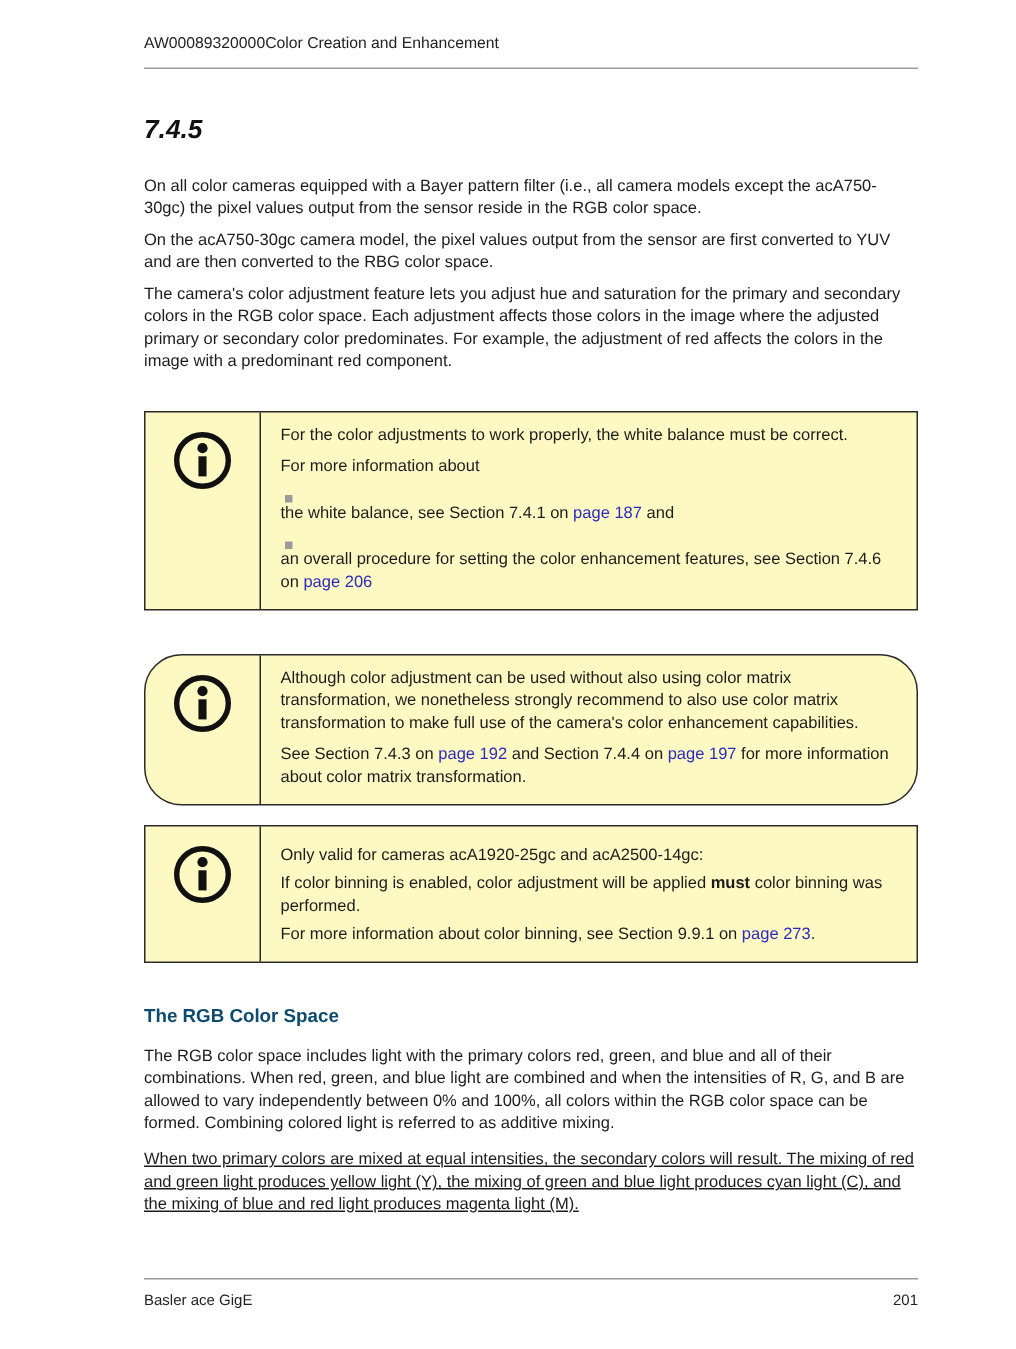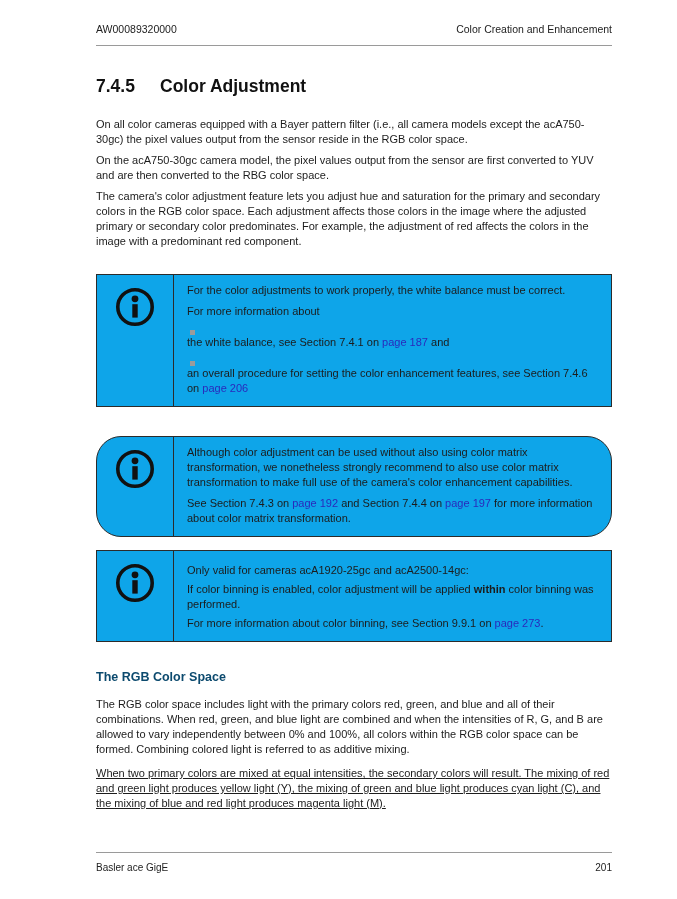--- a/index.html
+++ b/index.html
@@ -14,52 +14,52 @@
     width: 677px; height: 899px;
     background: #ffffff;
     overflow: hidden;
   }
   .content {
     position: absolute;
     left: 96px; right: 65px; top: 0;
   }
   .running-header {
     display: flex;
-    justify-content: space-between;
     padding-top: 23px;
     font-size: 10.5px;
     line-height: 13px;
     color: #222222;
   }
   .rule {
     border: none;
     border-top: 1px solid #9a9a9a;
     height: 0;
     margin-top: 9px;
   }
   h1.title {
     margin-top: 29px;
     font-size: 17.5px;
     line-height: 22px;
     font-weight: bold;
     color: #111111;
     display: flex;
+    font-style: italic;
   }
   h1.title .title-num { width: 64px; flex: 0 0 auto; }
   p.body {
     font-size: 11px;
     line-height: 15px;
     margin-top: 6px;
     color: #1c1c1c;
   }
   p.body.first { margin-top: 20px; }
   .note {
     display: flex;
     border: 1px solid #2b2b2b;
-    background: #0ea5e9;
+    background: #fef9c3;
   }
   .note-box-1 { margin-top: 25px; }
   .note-box-2 { margin-top: 29px; border-radius: 25px; }
   .note-box-3 { margin-top: 13px; }
   .note-icon-cell {
     flex: 0 0 77px;
     border-right: 1px solid #2b2b2b;
     display: flex;
     justify-content: center;
     align-items: flex-start;
@@ -125,21 +125,20 @@
   <div class="content">
 
     <div class="running-header">
       <span>AW00089320000</span>
       <span>Color Creation and Enhancement</span>
     </div>
     <hr class="rule">
 
     <h1 class="title">
         <span class="title-num">7.4.5</span>
-        <span class="title-text">Color Adjustment</span>
       </h1>
 
     <p class="body first">On all color cameras equipped with a Bayer pattern filter (i.e., all camera models except the acA750-30gc) the pixel values output from the sensor reside in the RGB color space.</p>
     <p class="body">On the acA750-30gc camera model, the pixel values output from the sensor are first converted to YUV and are then converted to the RBG color space.</p>
     <p class="body">The camera's color adjustment feature lets you adjust hue and saturation for the primary and secondary colors in the RGB color space. Each adjustment affects those colors in the image where the adjusted primary or secondary color predominates. For example, the adjustment of red affects the colors in the image with a predominant red component.</p>
 
     <div class="note note-box-1">
       <div class="note-icon-cell">
         <svg class="info-svg" width="42" height="42" viewBox="0 0 42 42">
           <circle cx="21" cy="21" r="17.2" fill="none" stroke="#111111" stroke-width="3.6"></circle>
@@ -178,21 +177,21 @@
     <div class="note note-box-3">
       <div class="note-icon-cell">
         <svg class="info-svg" width="42" height="42" viewBox="0 0 42 42">
           <circle cx="21" cy="21" r="17.2" fill="none" stroke="#111111" stroke-width="3.6"></circle>
           <circle cx="21" cy="12.8" r="3.4" fill="#111111"></circle>
           <rect x="18.3" y="18.2" width="5.4" height="13.4" fill="#111111"></rect>
         </svg>
       </div>
       <div class="note-body">
         <p>Only valid for cameras acA1920-25gc and acA2500-14gc:</p>
-        <p><span>If color binning is enabled, color adjustment will be applied </span><b>within</b><span> color binning was performed.</span></p>
+        <p><span>If color binning is enabled, color adjustment will be applied </span><b>must</b><span> color binning was performed.</span></p>
         <p><span>For more information about color binning, see Section 9.9.1 on </span><a class="xref">page 273</a><span>.</span></p>
       </div>
     </div>
 
     <h2 class="subheading">The RGB Color Space</h2>
     <p class="body after-heading">The RGB color space includes light with the primary colors red, green, and blue and all of their combinations. When red, green, and blue light are combined and when the intensities of R, G, and B are allowed to vary independently between 0% and 100%, all colors within the RGB color space can be formed. Combining colored light is referred to as additive mixing.</p>
     <p class="body mix">When two primary colors are mixed at equal intensities, the secondary colors will result. The mixing of red and green light produces yellow light (Y), the mixing of green and blue light produces cyan light (C), and the mixing of blue and red light produces magenta light (M).</p>
 
   </div>
 

